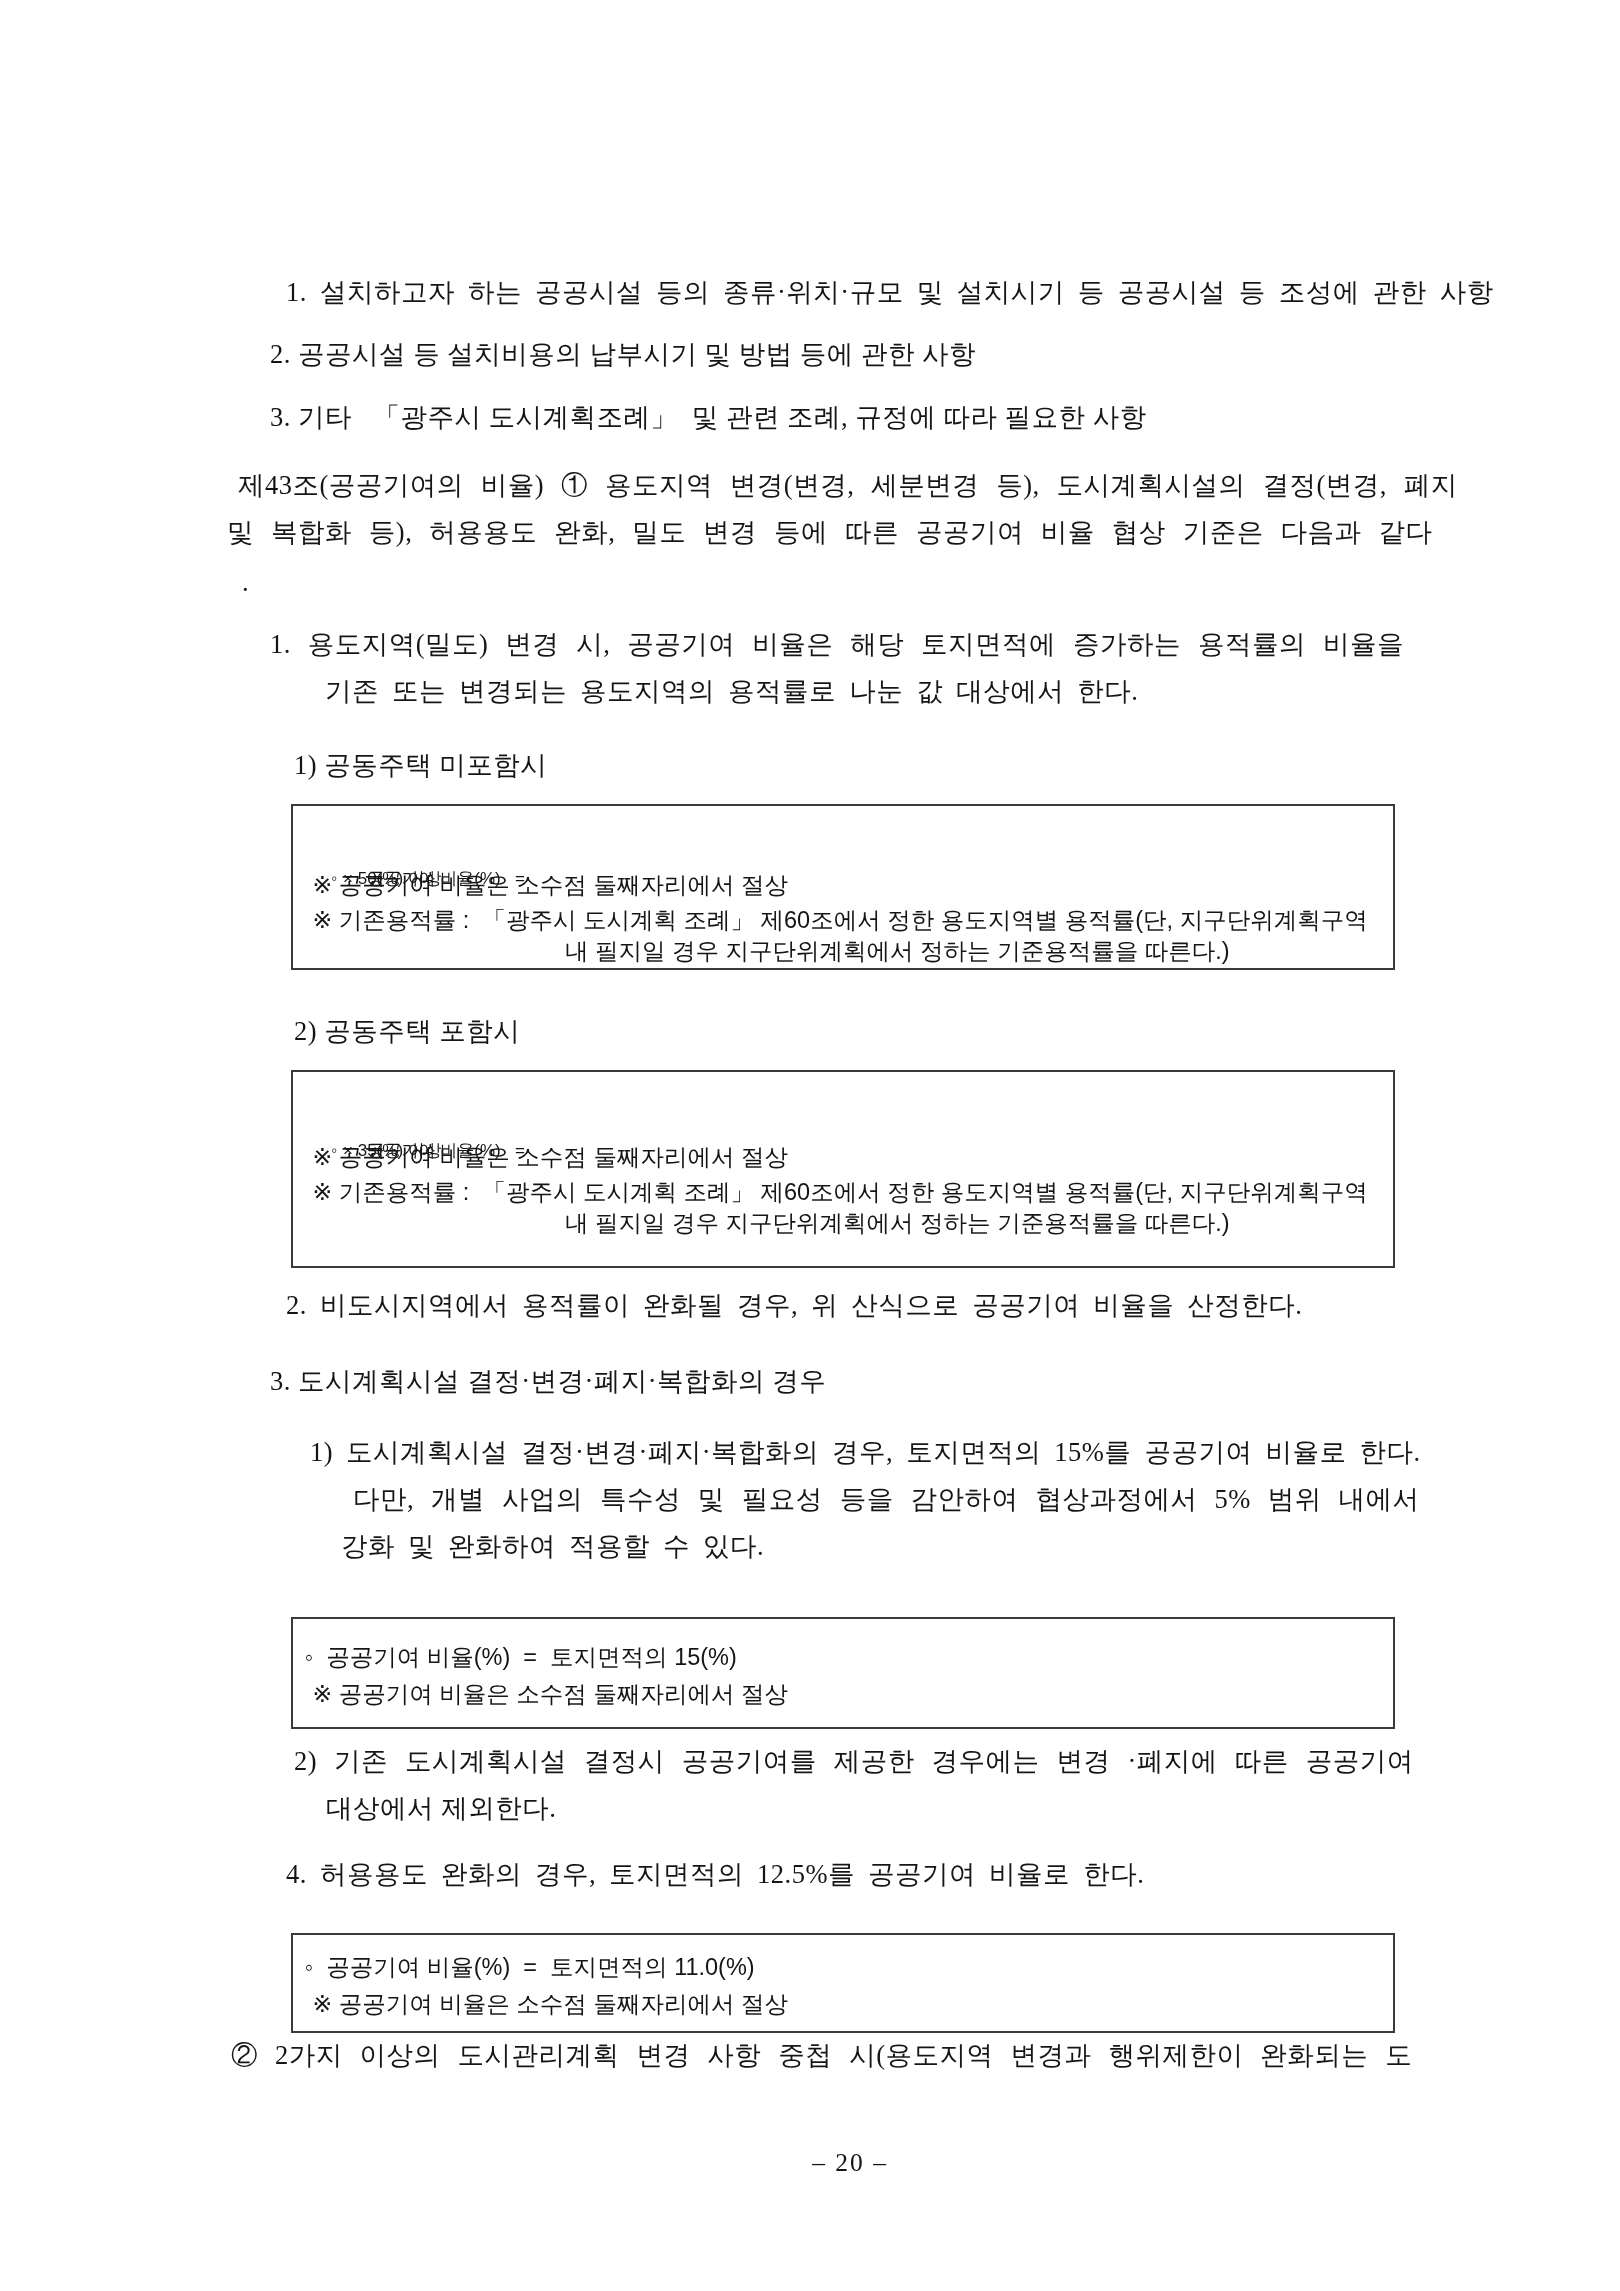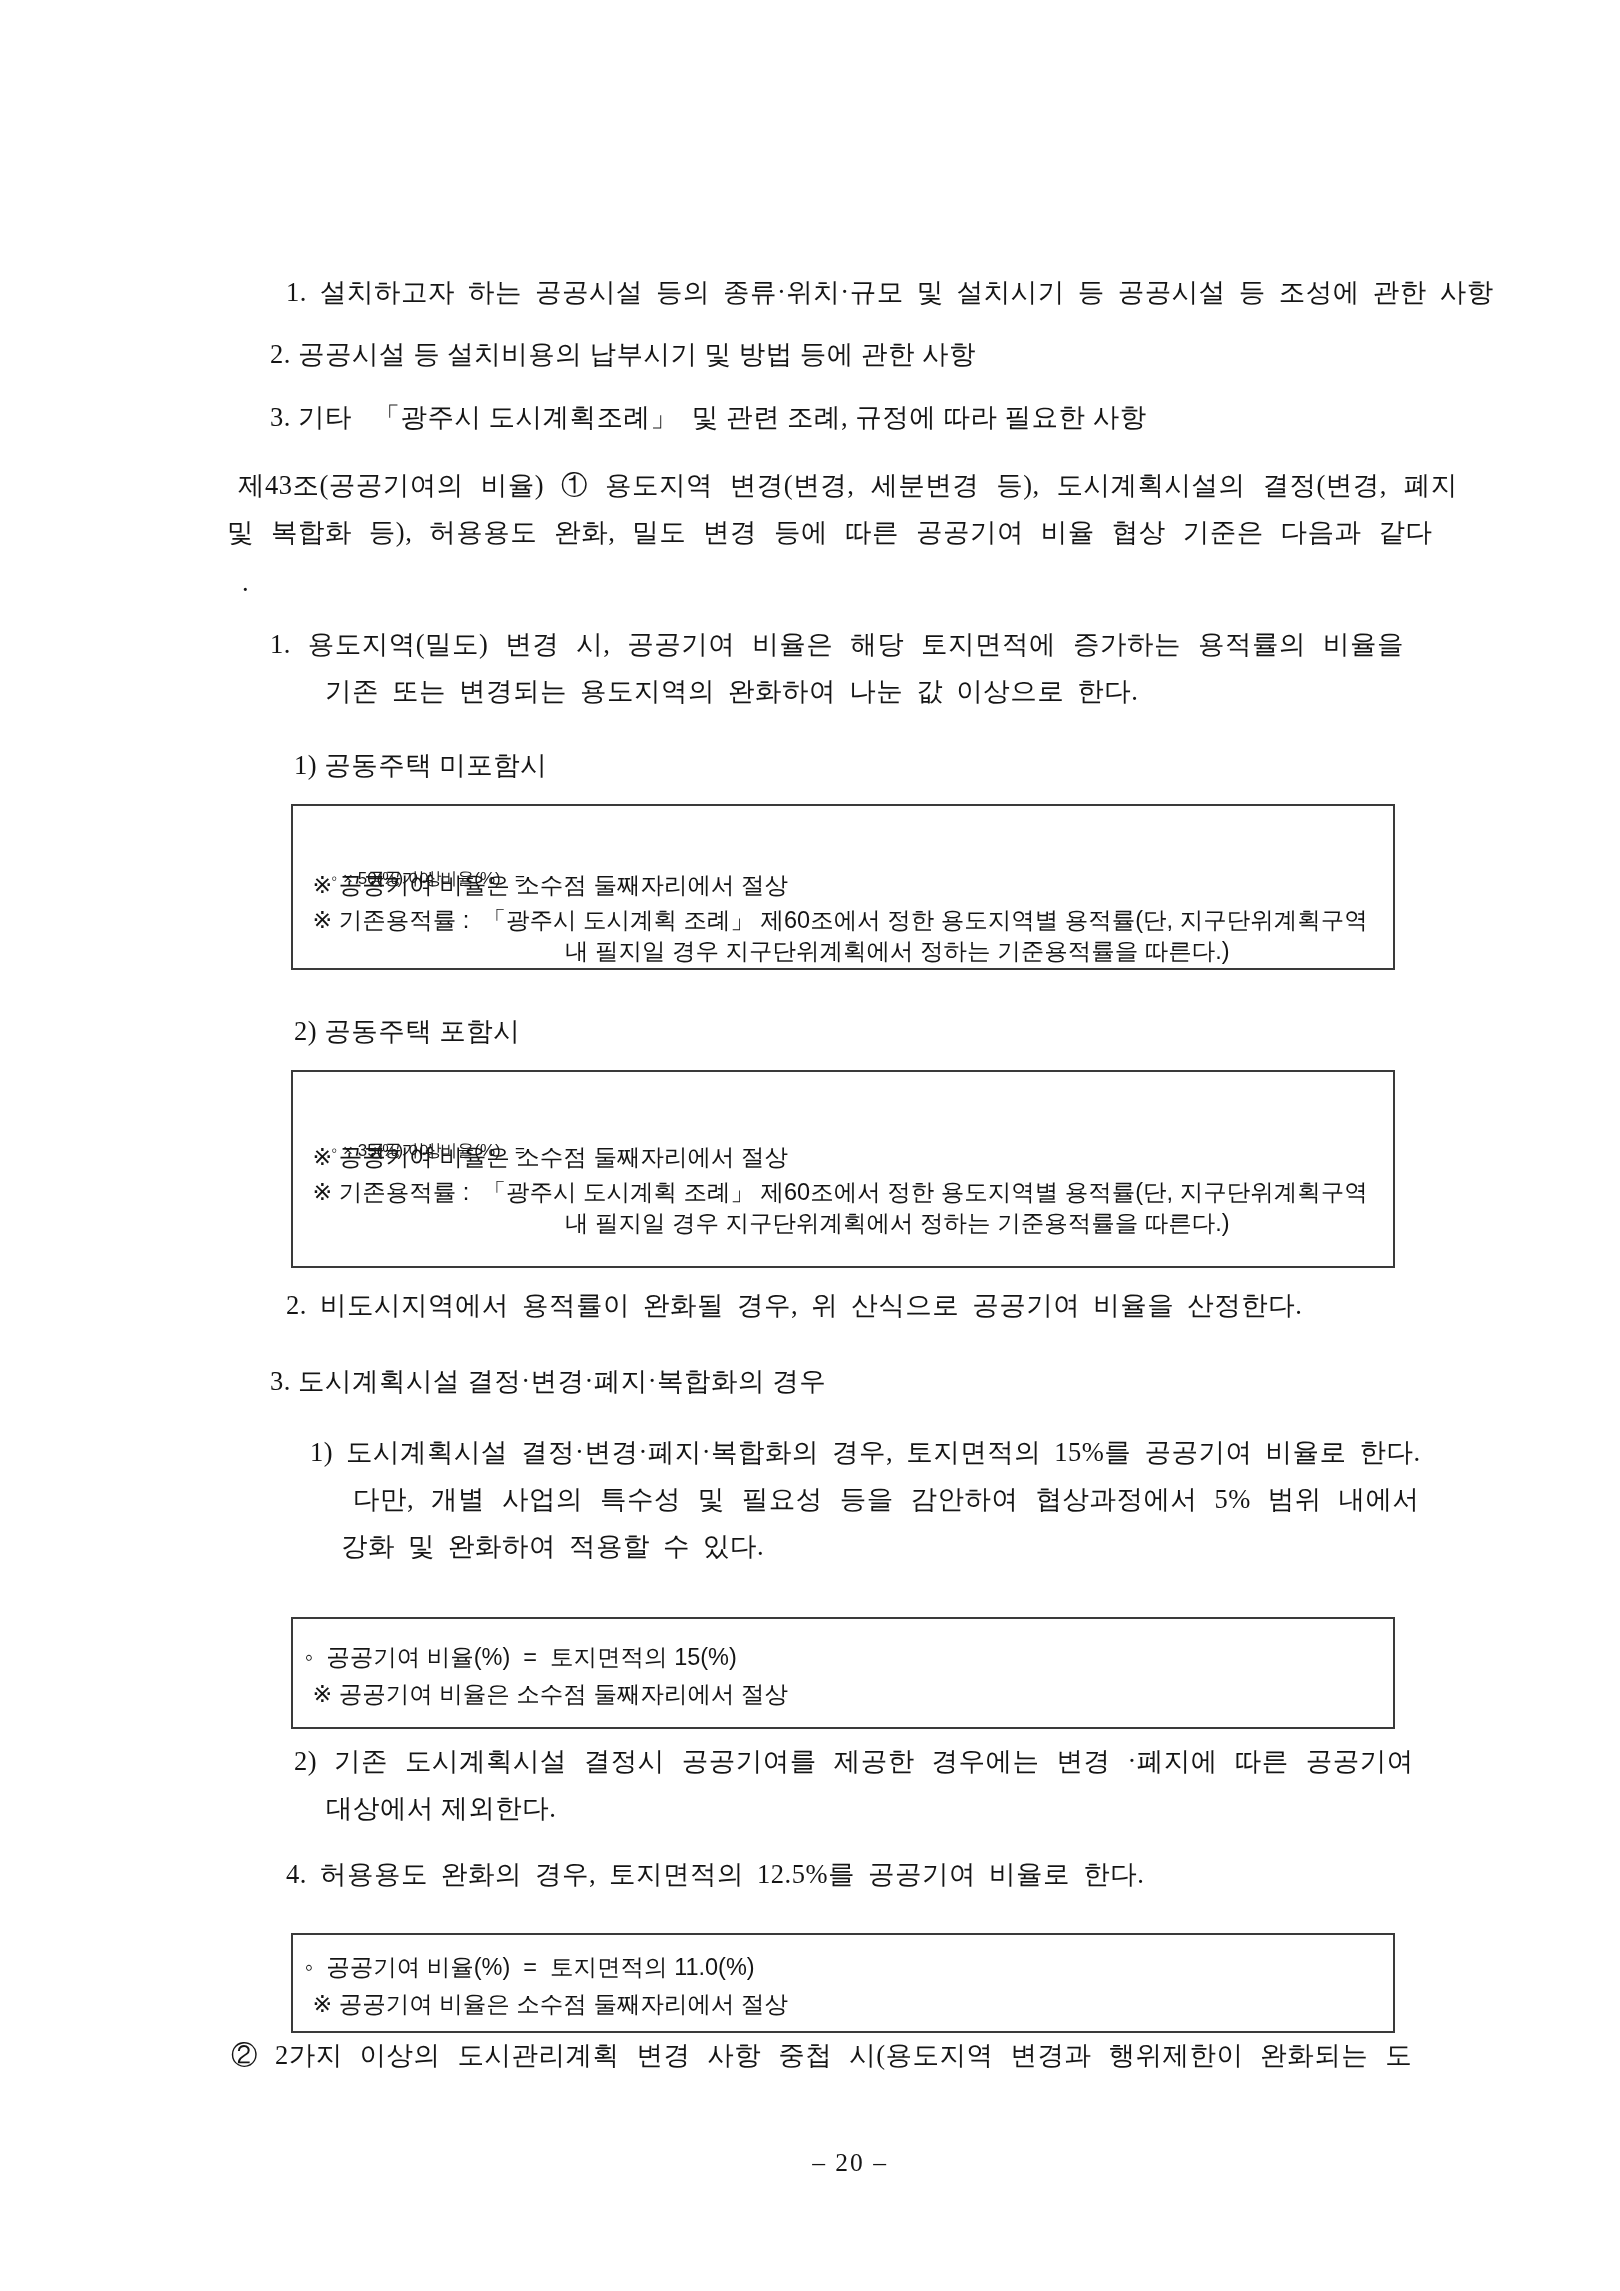--- a/index.html
+++ b/index.html
@@ -54,21 +54,21 @@
 
   <div class="l wsp" style="left:270px;top:276px;">1. 설치하고자 하는 공공시설 등의 종류·위치·규모 및 설치시기 등 공공시설 등 조성에 관한 사항</div>
   <div class="l" style="left:270px;top:338px;">2. 공공시설 등 설치비용의 납부시기 및 방법 등에 관한 사항</div>
   <div class="l" style="left:270px;top:401px;">3. 기타   「광주시 도시계획조례」  및 관련 조례, 규정에 따라 필요한 사항</div>
 
   <div class="l wsp2" style="left:238px;top:469px;">제43조(공공기여의 비율) ① 용도지역 변경(변경, 세분변경 등), 도시계획시설의 결정(변경, 폐지</div>
   <div class="l wsp2" style="left:227px;top:516px;text-align:center;">및 복합화 등), 허용용도 완화, 밀도 변경 등에 따른 공공기여 비율 협상 기준은 다음과 같다</div>
   <div class="l" style="left:242px;top:566px;">.</div>
 
   <div class="l wsp2" style="left:270px;top:628px;">1. 용도지역(밀도) 변경 시, 공공기여 비율은 해당 토지면적에 증가하는 용적률의 비율을</div>
-  <div class="l wsp" style="left:309px;top:675px;">기존 또는 변경되는 용도지역의 완화하여 나눈 값 이상으로 한다.</div>
+  <div class="l wsp" style="left:309px;top:675px;">기존 또는 변경되는 용도지역의 용적률로 나눈 값 대상에서 한다.</div>
 
   <div class="l" style="left:294px;top:749px;">1) 공동주택 미포함시</div>
 
   <div class="box" style="left:291px;top:804px;width:1100px;height:162px;">
     <div class="fline gothic" style="left:9.8px;top:29px;">
       <span>◦</span><span class="ovwrap"><span class="base">공공기여 비율(%)   =</span><span class="over">× 50(%) 이상</span></span>
     </div>
     <div class="bl" style="left:19.6px;top:65px;">※ 공공기여 비율은 소수점 둘째자리에서 절상</div>
     <div class="bl" style="left:19.6px;top:100px;">※ 기존용적률 :  「광주시 도시계획 조례」 제60조에서 정한 용도지역별 용적률(단, 지구단위계획구역</div>
     <div class="bl" style="left:272px;top:131px;">내 필지일 경우 지구단위계획에서 정하는 기준용적률을 따른다.)</div>

